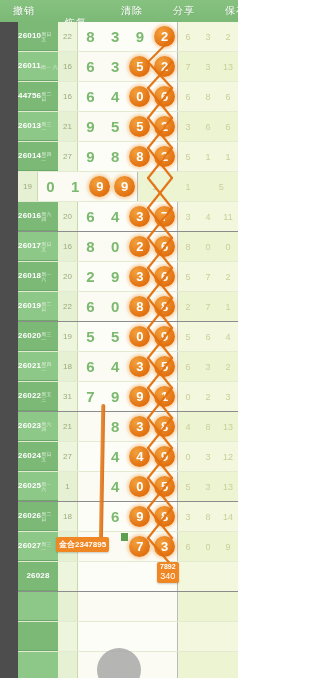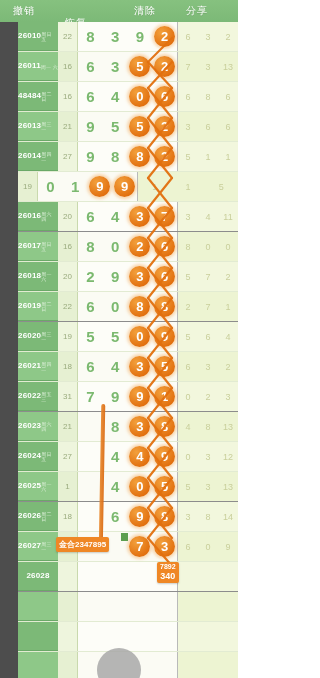--- a/index.html
+++ b/index.html
@@ -8,21 +8,21 @@
   .app{position:relative;width:252px;height:678px;background:#404040;overflow:hidden;}
 
   
   .toolbar{position:absolute;left:0;top:0;width:238px;height:22px;
     background:linear-gradient(#86c17f,#7cb977);
     display:flex;align-items:center;}
   .tb-btn{flex:0 0 auto;color:#ffffff;font-size:10px;letter-spacing:1px;
     padding:0 7px;line-height:22px;white-space:nowrap;text-shadow:0 1px 0 rgba(0,0,0,.12);}
   .tb-btn:nth-child(1){margin-left:6px;}
   .tb-btn:nth-child(2){margin-left:16px;margin-top:24px;}
-  .tb-btn:nth-child(3){margin-left:33px;text-align:center;}
+  .tb-btn:nth-child(3){margin-left:20px;text-align:center;}
   .tb-btn:nth-child(4){margin-left:16px;}
   .tb-btn:nth-child(5){margin-left:16px;}
 
   
   .gutter{position:absolute;left:0;top:22px;width:18px;height:538px;background:#4d4d4d;}
   .gutter-b{position:absolute;left:0;top:560px;width:18px;height:118px;background:#4d4d4d;}
 
   
   .grid{position:absolute;left:18px;top:22px;width:220px;height:656px;}
 
@@ -79,21 +79,21 @@
     white-space:nowrap;box-shadow:0 1px 2px rgba(0,0,0,.2);}
 
   
   .tag-flag{position:absolute;left:121px;top:533px;width:7px;height:8px;background:#5d9f50;}
 
   
   .badge{position:absolute;left:157px;top:562px;background:#ef8725;color:#fff;
     border-radius:2px;padding:1px 3px 2px;text-align:center;line-height:1.15;
     box-shadow:0 1px 2px rgba(0,0,0,.2);}
   .badge-top{font-size:7px;font-weight:bold;}
-  .badge-bot{font-size:9px;font-weight:bold;}
+  .badge-bot{font-size:9px;font-weight:normal;}
 
   
   .home{position:absolute;left:50%;transform:translateX(-50%);bottom:-14px;
     width:44px;height:44px;border-radius:50%;background:#a8a8a8;opacity:.85;}
 </style>
 </head>
 <body>
 
 <div class="app">
 
@@ -140,21 +140,21 @@
           <div class="n"><span class="ball">2</span></div>
         </div>
         <div class="c-tail">
           <div class="t">7</div>
           <div class="t">3</div>
           <div class="t">13</div>
         </div>
       </div>
       <div class="row">
         <div class="c-issue">
-          <div class="issue-id">48484</div>
+          <div class="issue-id">44756</div>
           <div class="issue-sub">周二 日</div>
         </div>
         <div class="c-sum">16</div>
         <div class="c-main">
           <div class="n">6</div>
           <div class="n">4</div>
           <div class="n"><span class="ball">0</span></div>
           <div class="n"><span class="ball">6</span></div>
         </div>
         <div class="c-tail">

